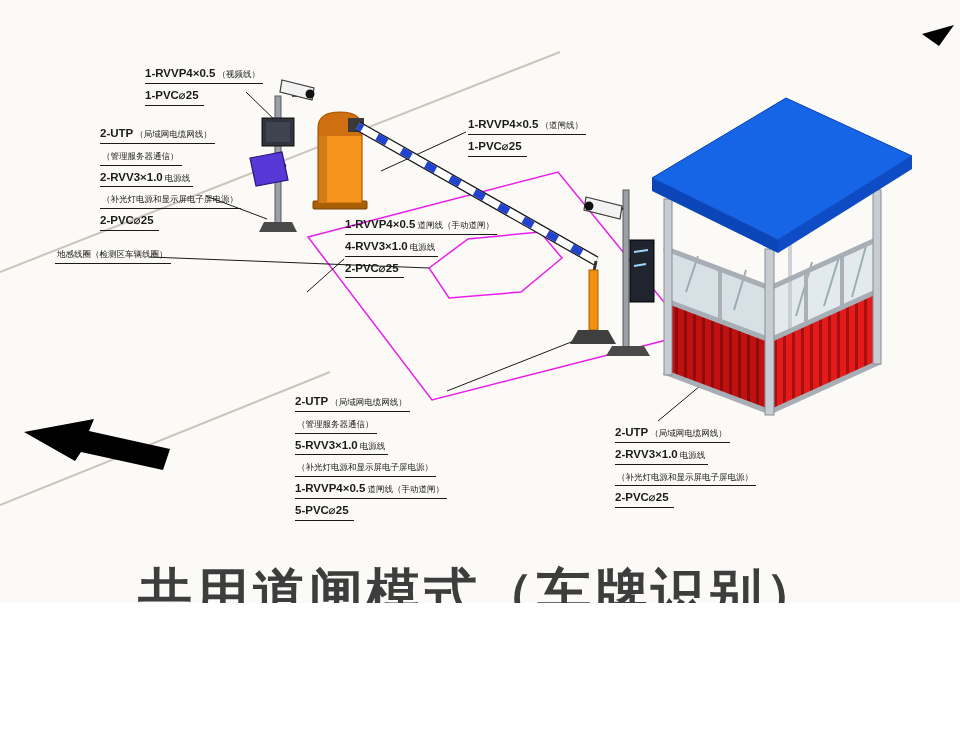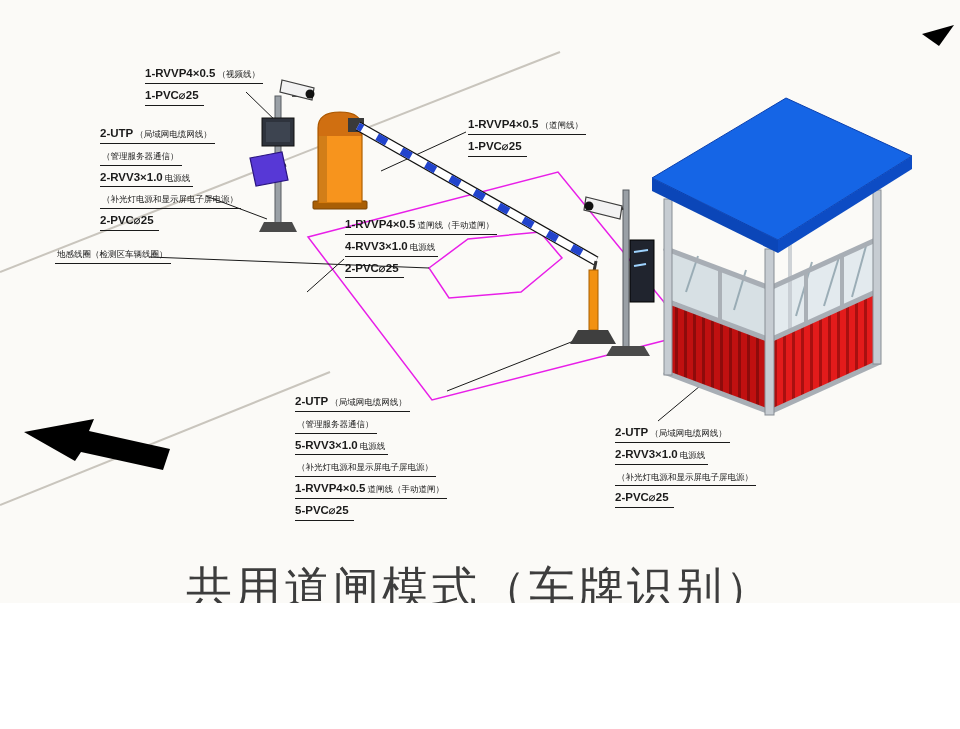--- a/index.html
+++ b/index.html
@@ -26,21 +26,21 @@
   .redR{fill:var(--panelRedBright);} .redDarkR{fill:var(--panelRedDark2);}
   .rail{stroke:var(--rail);stroke-width:5;}
   .post{fill:var(--metal);stroke:var(--metalEdge);stroke-width:1;}
   .roofTop{fill:var(--roofBlue);stroke:#0a3fae;stroke-width:1;}
   .roofEdgeL{fill:var(--roofBlueDark);} .roofEdgeR{fill:var(--roofBlueDark2);}
   .ann{position:absolute;}
   .ann-line{border-bottom:1px solid var(--ink);width:max-content;line-height:1.3;padding-right:3px;}
   .code{font-size:11.5px;font-weight:700;}
   .note{font-size:8.5px;margin-left:2px;}
   .title{position:absolute;left:50%;top:558px;transform:translateX(-50%);
-         font-size:46px;font-weight:400;color:var(--titleInk);letter-spacing:3px;white-space:nowrap;}
+         font-size:54px;font-weight:700;color:var(--titleInk);letter-spacing:3px;white-space:nowrap;}
 </style>
 </head>
 <body>
 
 <div class="canvas">
 
 <svg class="scene" width="960" height="729" viewBox="0 0 960 729">
   <defs>
     <pattern id="corrugL" width="9" height="12" patternUnits="userSpaceOnUse">
       <rect width="9" height="12" class="redL"></rect>

